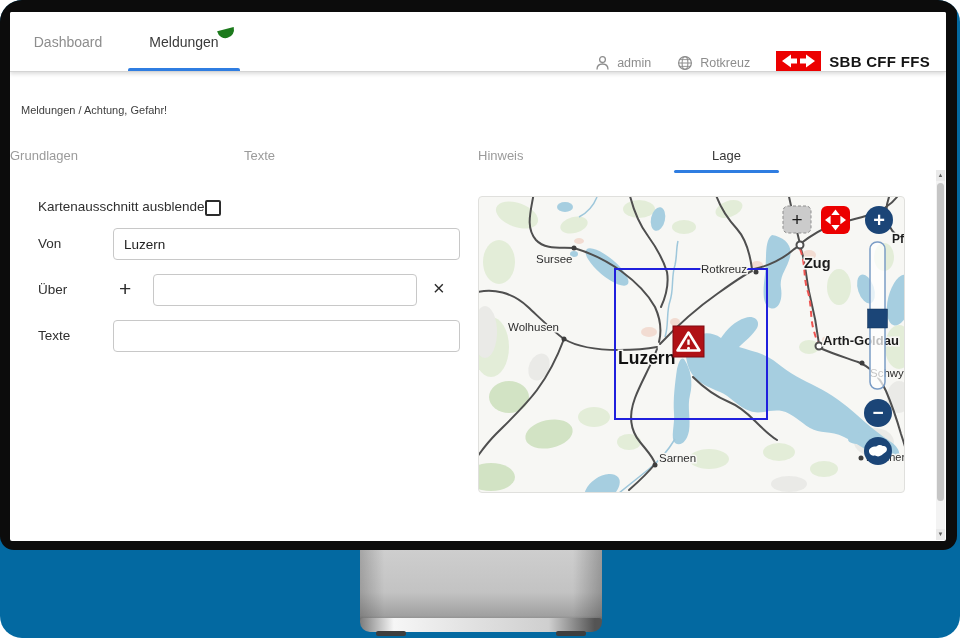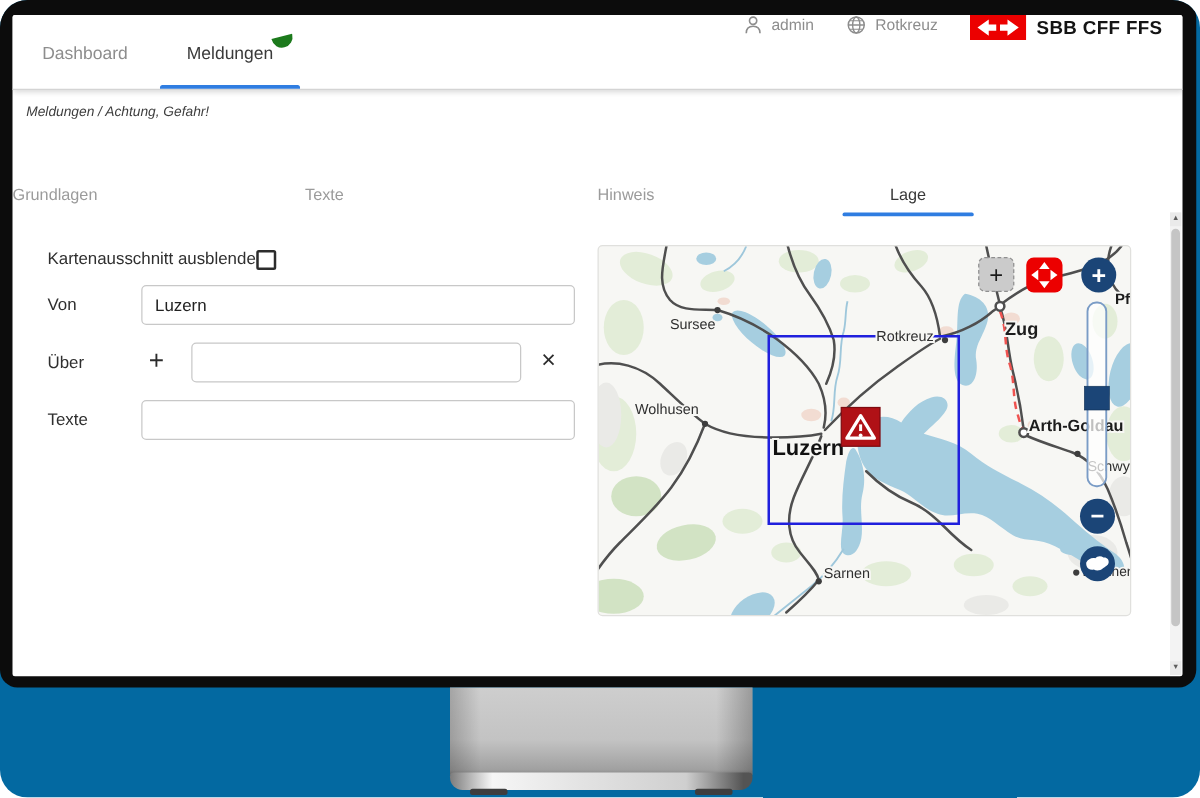--- a/index.html
+++ b/index.html
@@ -19,26 +19,26 @@
   
   .appbar{position:absolute;left:0;top:0;width:100%;height:59px;background:#fff;
           border-bottom:1px solid #d4d4d4;box-shadow:0 2px 4px rgba(0,0,0,.14);z-index:6;}
   .nav{position:absolute;left:0;top:0;height:100%;display:flex;}
   .nav-item{width:116px;height:100%;display:flex;align-items:center;justify-content:center;
             font-size:14px;color:#8d8d8d;position:relative;cursor:pointer;}
   .nav-item.active{color:#3a3a3a;}
   .nav-underline{position:absolute;left:2px;right:2px;bottom:0;height:3px;background:#2f7de1;border-radius:2px 2px 0 0;}
   .nav-badge{position:absolute;top:17px;right:7px;width:17px;height:9px;background:#1c7a1c;
              border-radius:0 0 14px 14px;transform:rotate(-14deg);}
-  .appbar-right{position:absolute;right:16px;top:0;height:100%;display:flex;align-items:flex-start;gap:26px;}
+  .appbar-right{position:absolute;right:16px;top:0;height:100%;display:flex;align-items:flex-end;gap:26px;}
   .meta{display:flex;align-items:center;gap:7px;font-size:12.5px;color:#8d8d8d;cursor:pointer;}
   .brand{display:flex;align-items:center;gap:8px;}
   .brand-text{font-size:15px;font-weight:bold;color:#141414;letter-spacing:.3px;}
   
-  .breadcrumb{position:absolute;left:11px;top:72px;font-size:11px;color:#3d3d3d;z-index:2;font-style:italic;}
+  .breadcrumb{position:absolute;left:11px;top:92px;font-size:11px;color:#3d3d3d;z-index:2;}
   .tabs{position:absolute;left:0;top:128px;width:100%;display:flex;z-index:2;}
   .tab{flex:1;text-align:left;font-size:13px;color:#9b9b9b;padding:8px 0 12px;cursor:pointer;}
   .tab.active{color:#383838;}
   .tab-label{display:inline-block;position:relative;padding-bottom:9px;}
   .tab.active .tab-label::after{content:"";position:absolute;left:-38px;right:-38px;bottom:-1px;height:3px;background:#2f7de1;border-radius:2px;}
   
   .form-label{position:absolute;font-size:13.5px;color:#2f2f2f;}
   .checkbox{position:absolute;left:191px;top:185px;width:16px;height:16px;border:2px solid #2c2c2c;border-radius:2px;background:#fff;cursor:pointer;}
   .input{position:absolute;height:32px;border:1px solid #c8c8c8;border-radius:4px;font-size:13.5px;color:#222;
          padding:0 10px;box-sizing:border-box;outline:none;font-family:"Liberation Sans",sans-serif;background:#fff;}

